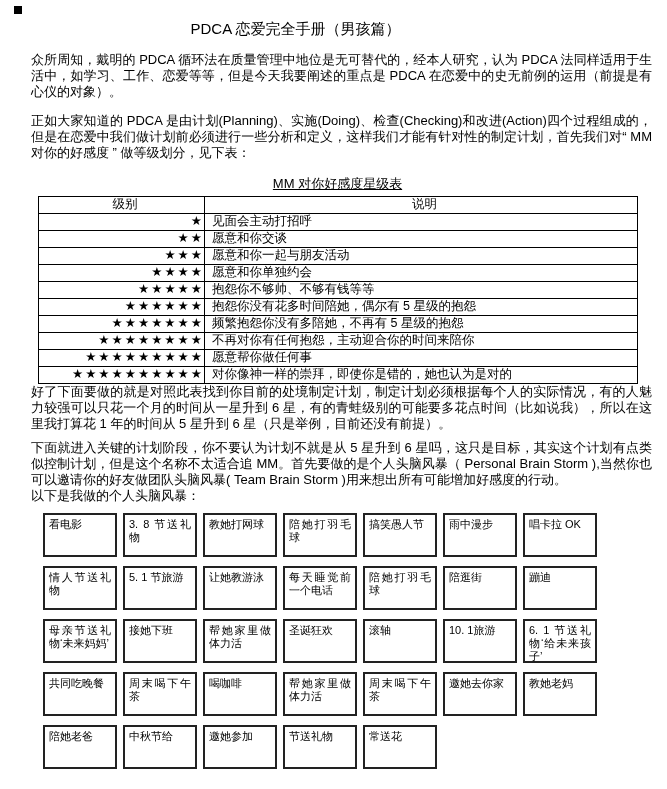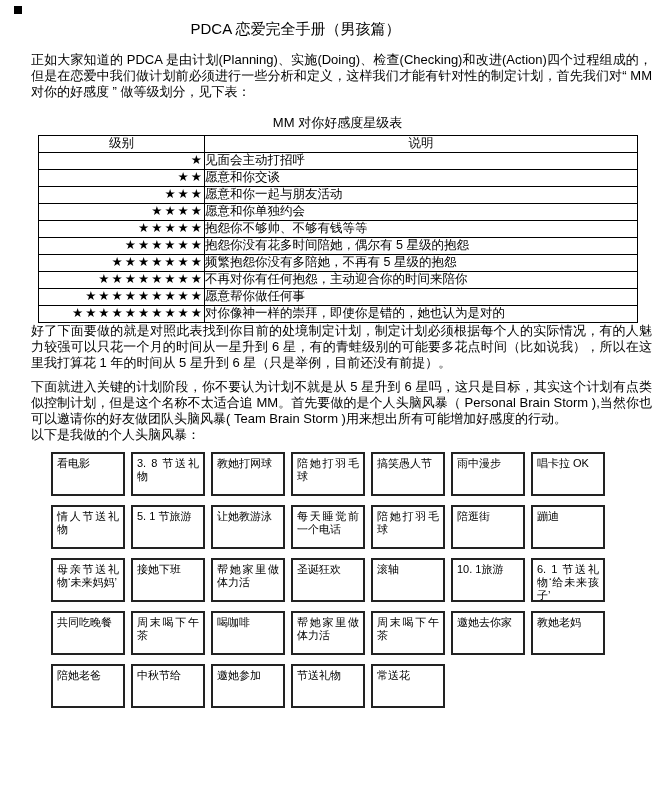--- a/index.html
+++ b/index.html
@@ -16,37 +16,37 @@
     font-size: 15px; font-weight: 500; line-height: 18px;
     text-align: center; margin: 0 92px 14px 0; white-space: nowrap;
   }
   p.para {
     font-size: 13px; line-height: 16px; text-align: justify;
     margin: 0 0 13px 0;
   }
   p.para.tight { margin-bottom: 0; }
   .caption {
     font-size: 13px; line-height: 17px; text-align: center;
-    width: 599px; margin: 14px 0 4px 7px;
+    width: 599px; margin: 14px 0 4px 7px; text-decoration: underline;
   }
   table.rating {
     border-collapse: collapse; table-layout: fixed;
     width: 599px; margin-left: 7px;
   }
   table.rating th, table.rating td {
-    border: 1px solid #000; height: 15px; padding: 0 0 1px 0;
+    border: 1px solid #000; height: 15px; padding: 0 0 1px 7px;
     font-size: 12.5px; line-height: 15px; font-weight: 400;
     overflow: hidden; white-space: nowrap;
   }
   table.rating th { text-align: center; }
   td.stars { text-align: right; padding-right: 8px; font-size: 12px; letter-spacing: 2px; }
   td.desc { text-align: left; padding-left: 7px; }
   .after-table { margin-top: 8px; }
   .grid {
-    margin: 9px 0 0 20px;
+    margin: 9px 0 0 12px;
     display: grid;
     grid-template-columns: repeat(7, 74px);
     column-gap: 6px;
     grid-auto-rows: 44px;
     row-gap: 9px;
   }
   .cell {
     border: 2px solid #222222;
     padding: 3px 4px;
     font-size: 11px; line-height: 13px;
@@ -55,20 +55,21 @@
 </style>
 </head>
 <body>
 
 <div class="marker"></div>
 
 <div class="doc">
 
   <div class="title">PDCA 恋爱完全手册（男孩篇）</div>
 
+  <p class="para">众所周知，戴明的 PDCA 循环法在质量管理中地位是无可替代的，经本人研究，认为 PDCA 法同样适用于生活中，如学习、工作、恋爱等等，但是今天我要阐述的重点是 PDCA 在恋爱中的史无前例的运用（前提是有心仪的对象）。</p>
 
   <p class="para">正如大家知道的 PDCA 是由计划(Planning)、实施(Doing)、检查(Checking)和改进(Action)四个过程组成的，但是在恋爱中我们做计划前必须进行一些分析和定义，这样我们才能有针对性的制定计划，首先我们对“ MM 对你的好感度 ” 做等级划分，见下表：</p>
 
   <div class="caption">MM 对你好感度星级表</div>
 
   <table class="rating">
     <colgroup>
         <col style="width:166px">
         <col style="width:433px">
       </colgroup>

